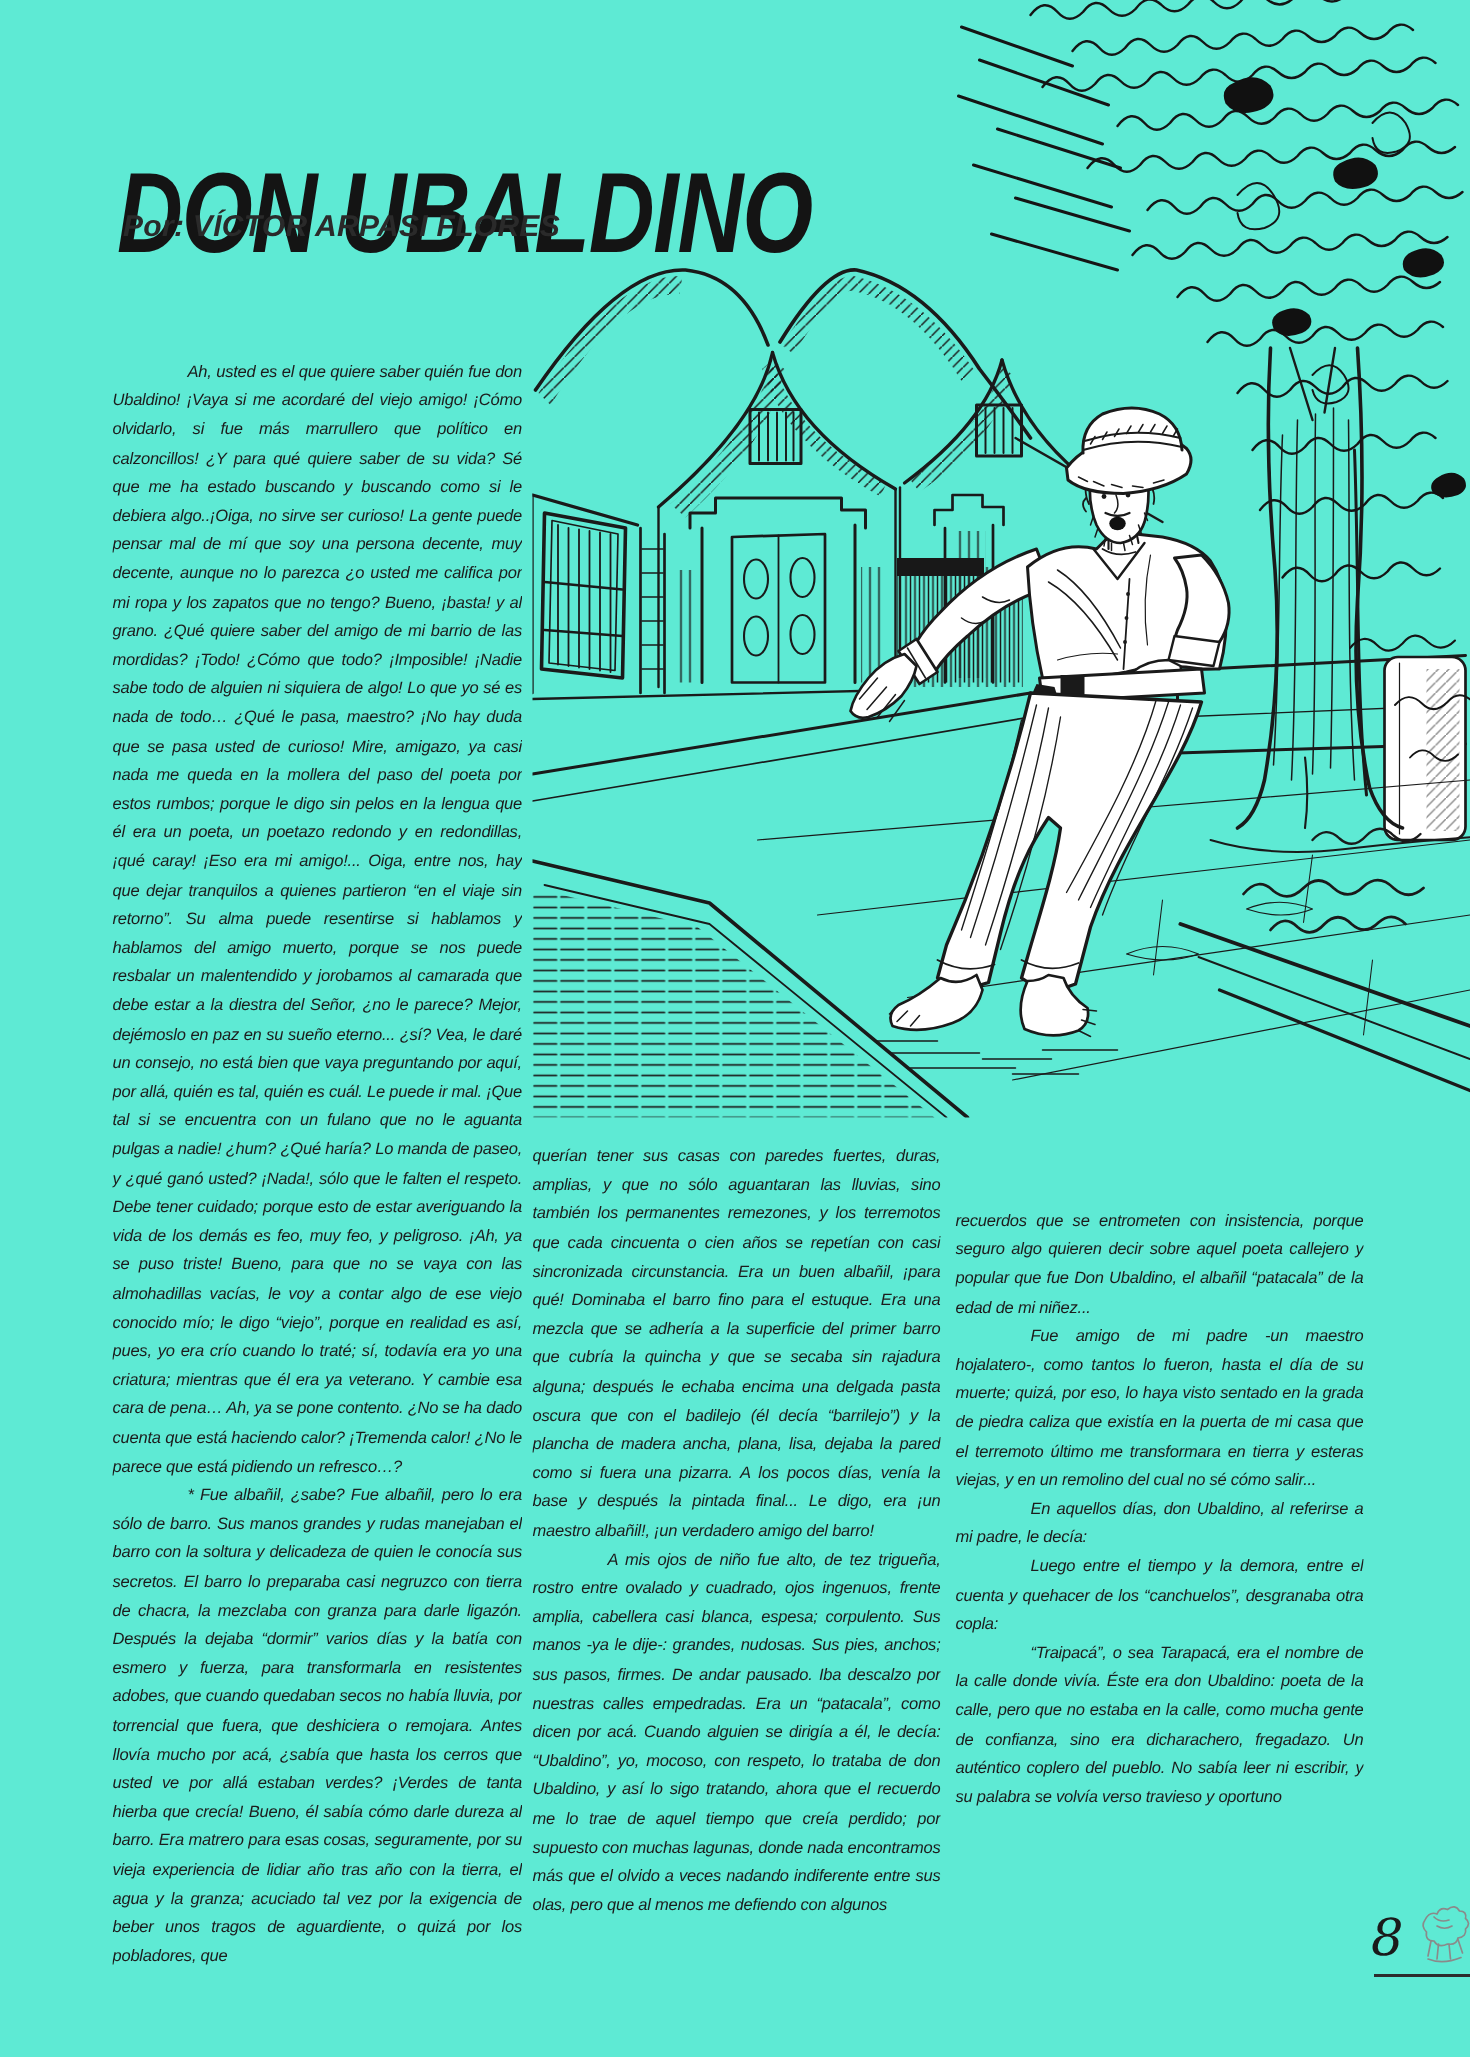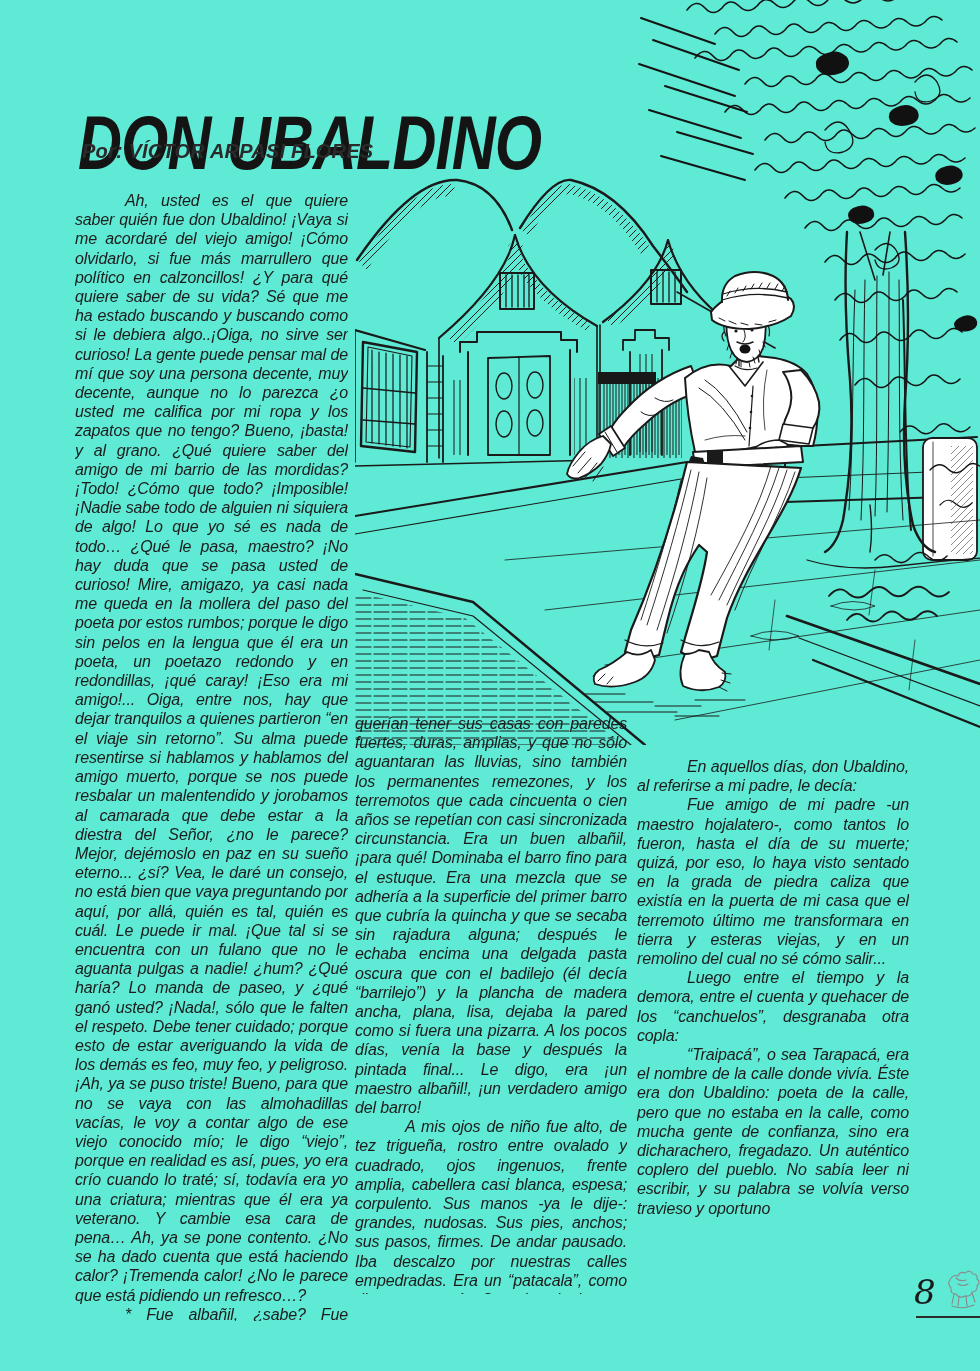--- a/index.html
+++ b/index.html
@@ -13,22 +13,22 @@
     font-style:italic;font-weight:bold;font-size:76px;line-height:80px;
     letter-spacing:-1px;color:#141414;
   }
   .title .squeeze{display:inline-block;transform:scaleX(.8);transform-origin:0 50%;}
   .byline{
     position:absolute;left:82px;top:140px;
     font-style:italic;font-weight:bold;font-size:20px;color:#2a2a2a;letter-spacing:.2px;
   }
   .illus{position:absolute;left:355px;top:0;width:625px;height:745px;}
   .col{
-    position:absolute;font-style:italic;font-size:16px;line-height:19.2px;
-    letter-spacing:-.15px;text-align:justify;overflow:hidden;color:#1c1c1c;
+    position:absolute;font-style:italic;font-size:11px;line-height:19.2px;
+    letter-spacing:-.15px;text-align:justify;overflow:hidden;color:#1c1c1c;margin-top:48px;
   }
   .col p{margin:0;}
   .col p.indent{text-indent:50px;}
   .col-left{left:75px;top:191px;width:273px;height:1130px;}
   .col-mid{left:355px;top:714px;width:272px;height:580px;}
   .col-right{left:637px;top:757px;width:272px;height:580px;}
   .pageno{
     position:absolute;left:914px;top:1272px;width:30px;
     font-family:"DejaVu Serif",serif;font-style:italic;font-size:34px;color:#1a1a1a;
   }
@@ -234,22 +234,23 @@
     <p class="indent">Ah, usted es el que quiere saber quién fue don Ubaldino! ¡Vaya si me acordaré del viejo amigo! ¡Cómo olvidarlo, si fue más marrullero que político en calzoncillos! ¿Y para qué quiere saber de su vida? Sé que me ha estado buscando y buscando como si le debiera algo..¡Oiga, no sirve ser curioso! La gente puede pensar mal de mí que soy una persona decente, muy decente, aunque no lo parezca ¿o usted me califica por mi ropa y los zapatos que no tengo? Bueno, ¡basta! y al grano. ¿Qué quiere saber del amigo de mi barrio de las mordidas? ¡Todo! ¿Cómo que todo? ¡Imposible! ¡Nadie sabe todo de alguien ni siquiera de algo! Lo que yo sé es nada de todo… ¿Qué le pasa, maestro? ¡No hay duda que se pasa usted de curioso! Mire, amigazo, ya casi nada me queda en la mollera del paso del poeta por estos rumbos; porque le digo sin pelos en la lengua que él era un poeta, un poetazo redondo y en redondillas, ¡qué caray! ¡Eso era mi amigo!... Oiga, entre nos, hay que dejar tranquilos a quienes partieron “en el viaje sin retorno”. Su alma puede resentirse si hablamos y hablamos del amigo muerto, porque se nos puede resbalar un malentendido y jorobamos al camarada que debe estar a la diestra del Señor, ¿no le parece? Mejor, dejémoslo en paz en su sueño eterno... ¿sí? Vea, le daré un consejo, no está bien que vaya preguntando por aquí, por allá, quién es tal, quién es cuál. Le puede ir mal. ¡Que tal si se encuentra con un fulano que no le aguanta pulgas a nadie! ¿hum? ¿Qué haría? Lo manda de paseo, y ¿qué ganó usted? ¡Nada!, sólo que le falten el respeto. Debe tener cuidado; porque esto de estar averiguando la vida de los demás es feo, muy feo, y peligroso. ¡Ah, ya se puso triste! Bueno, para que no se vaya con las almohadillas vacías, le voy a contar algo de ese viejo conocido mío; le digo “viejo”, porque en realidad es así, pues, yo era crío cuando lo traté; sí, todavía era yo una criatura; mientras que él era ya veterano. Y cambie esa cara de pena… Ah, ya se pone contento. ¿No se ha dado cuenta que está haciendo calor? ¡Tremenda calor! ¿No le parece que está pidiendo un refresco…?</p>
     <p class="indent">* Fue albañil, ¿sabe? Fue albañil, pero lo era sólo de barro. Sus manos grandes y rudas manejaban el barro con la soltura y delicadeza de quien le conocía sus secretos. El barro lo preparaba casi negruzco con tierra de chacra, la mezclaba con granza para darle ligazón. Después la dejaba “dormir” varios días y la batía con esmero y fuerza, para transformarla en resistentes adobes, que cuando quedaban secos no había lluvia, por torrencial que fuera, que deshiciera o remojara. Antes llovía mucho por acá, ¿sabía que hasta los cerros que usted ve por allá estaban verdes? ¡Verdes de tanta hierba que crecía! Bueno, él sabía cómo darle dureza al barro. Era matrero para esas cosas, seguramente, por su vieja experiencia de lidiar año tras año con la tierra, el agua y la granza; acuciado tal vez por la exigencia de beber unos tragos de aguardiente, o quizá por los pobladores, que</p>
   </div>
 
   <div class="col col-mid">
     <p>querían tener sus casas con paredes fuertes, duras, amplias, y que no sólo aguantaran las lluvias, sino también los permanentes remezones, y los terremotos que cada cincuenta o cien años se repetían con casi sincronizada circunstancia. Era un buen albañil, ¡para qué! Dominaba el barro fino para el estuque. Era una mezcla que se adhería a la superficie del primer barro que cubría la quincha y que se secaba sin rajadura alguna; después le echaba encima una delgada pasta oscura que con el badilejo (él decía “barrilejo”) y la plancha de madera ancha, plana, lisa, dejaba la pared como si fuera una pizarra. A los pocos días, venía la base y después la pintada final... Le digo, era ¡un maestro albañil!, ¡un verdadero amigo del barro!</p>
     <p class="indent">A mis ojos de niño fue alto, de tez trigueña, rostro entre ovalado y cuadrado, ojos ingenuos, frente amplia, cabellera casi blanca, espesa; corpulento. Sus manos -ya le dije-: grandes, nudosas. Sus pies, anchos; sus pasos, firmes. De andar pausado. Iba descalzo por nuestras calles empedradas. Era un “patacala”, como dicen por acá. Cuando alguien se dirigía a él, le decía: “Ubaldino”, yo, mocoso, con respeto, lo trataba de don Ubaldino, y así lo sigo tratando, ahora que el recuerdo me lo trae de aquel tiempo que creía perdido; por supuesto con muchas lagunas, donde nada encontramos más que el olvido a veces nadando indiferente entre sus olas, pero que al menos me defiendo con algunos</p>
   </div>
 
   <div class="col col-right">
+    <p>recuerdos que se entrometen con insistencia, porque seguro algo quieren decir sobre aquel poeta callejero y popular que fue Don Ubaldino, el albañil “patacala” de la edad de mi niñez...</p>
+    <p class="indent">Fue amigo de mi padre -un maestro hojalatero-, como tantos lo fueron, hasta el día de su muerte; quizá, por eso, lo haya visto sentado en la grada de piedra caliza que existía en la puerta de mi casa que el terremoto último me transformara en tierra y esteras viejas, y en un remolino del cual no sé cómo salir...</p>
     <p class="indent">En aquellos días, don Ubaldino, al referirse a mi padre, le decía:</p>
-    <p class="indent">Fue amigo de mi padre -un maestro hojalatero-, como tantos lo fueron, hasta el día de su muerte; quizá, por eso, lo haya visto sentado en la grada de piedra caliza que existía en la puerta de mi casa que el terremoto último me transformara en tierra y esteras viejas, y en un remolino del cual no sé cómo salir...</p>
     <p class="indent">Luego entre el tiempo y la demora, entre el cuenta y quehacer de los “canchuelos”, desgranaba otra copla:</p>
     <p class="indent">“Traipacá”, o sea Tarapacá, era el nombre de la calle donde vivía. Éste era don Ubaldino: poeta de la calle, pero que no estaba en la calle, como mucha gente de confianza, sino era dicharachero, fregadazo. Un auténtico coplero del pueblo. No sabía leer ni escribir, y su palabra se volvía verso travieso y oportuno</p>
   </div>
 
   <div class="pageno">8</div>
   <svg class="footsketch" viewBox="0 0 36 48" fill="none" stroke="#8a8a8a" stroke-width="1.1" stroke-linecap="round">
     <path d="M6,14 q3,-6 8,-4 q2,-5 7,-3 q5,-4 8,1 q5,0 4,5 q4,3 0,7 q1,5 -5,6 q-1,5 -7,4 q-6,3 -9,-2 q-6,0 -5,-6 q-4,-4 -1,-8"></path>
     <path d="M10,28 l-2,10 M15,30 l-1,10 M22,30 l1,10 M28,27 l3,9"></path>
     <path d="M8,40 q10,4 22,-1"></path>
     <path d="M12,12 q4,4 10,2 M14,18 q5,3 10,0"></path>

